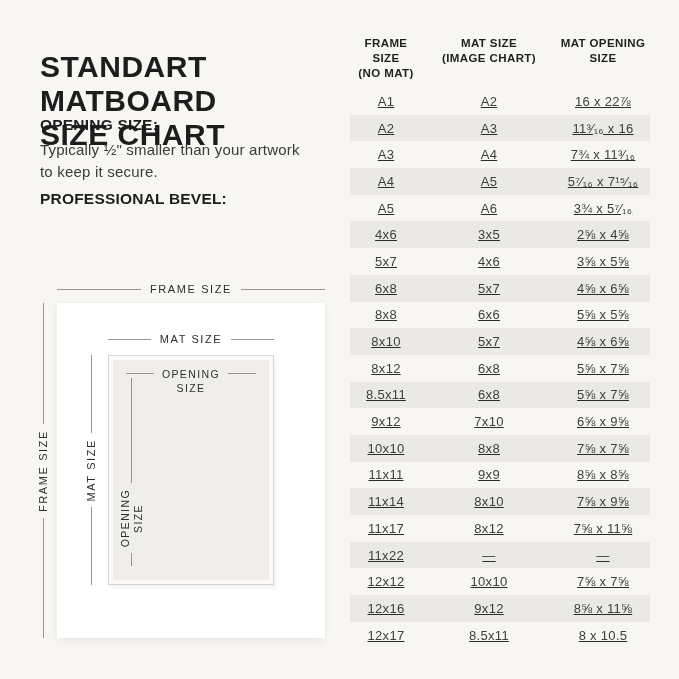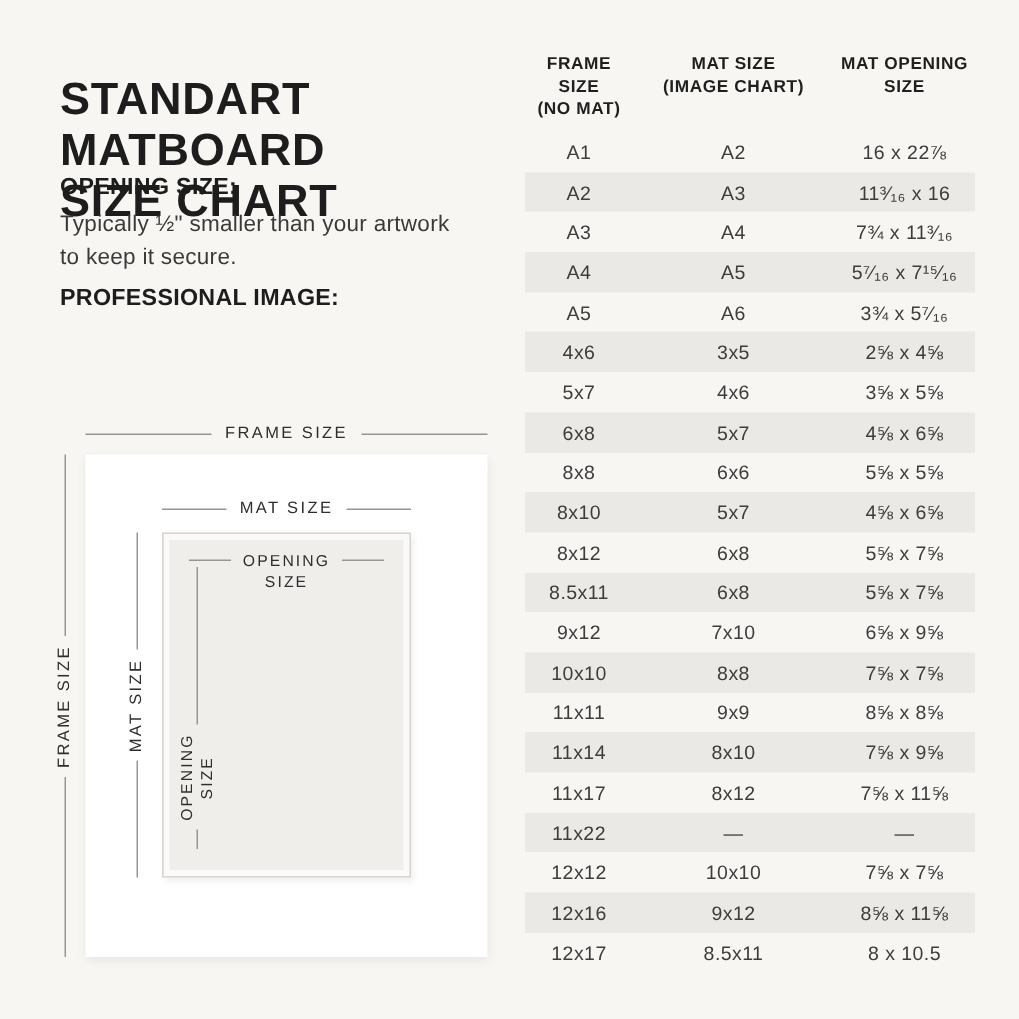--- a/index.html
+++ b/index.html
@@ -60,42 +60,42 @@
   #vg-mat{left:84px;top:355px;height:230px;width:14px;}
   #vg-opening{left:117px;top:378px;height:188px;width:28px;}
 
   
   #table-head{
     left:350px;top:36px;width:300px;display:grid;grid-template-columns:72px 134px 94px;
   }
   .thcell{text-align:center;font-size:11.5px;font-weight:700;letter-spacing:.4px;line-height:15px;color:#1f1f1f;}
   .thcell span{display:block;}
   #table-body{left:350px;top:88px;width:300px;}
-  .trow{display:grid;grid-template-columns:72px 134px 94px;height:26.7px;align-items:center;}
+  .trow{display:grid;grid-template-columns:72px 134px 94px;height:26.7px;align-items:center;text-decoration:underline;}
   .trow.shaded{background:#eae9e6;}
   .tcell{text-align:center;font-size:13px;letter-spacing:.3px;color:#3d3d3d;}
 </style>
 </head>
 <body>
 
 <h1 class="abs title">
   <span>STANDART MATBOARD</span>
   <span>SIZE CHART</span>
 </h1>
 
 <div class="abs section" id="sec-opening">
   <div class="sec-heading">OPENING SIZE:</div>
   <div class="sec-body">
     <span>Typically ½" smaller than your artwork</span>
     <span>to keep it secure.</span>
   </div>
 </div>
 
 <div class="abs section" id="sec-bevel">
-  <div class="sec-heading">PROFESSIONAL IMAGE:</div>
+  <div class="sec-heading">PROFESSIONAL BEVEL:</div>
 </div>
 
 <div class="abs hlabel-row" id="top-frame-label">
   <div class="mline"></div>
   <div class="dg-text">FRAME SIZE</div>
   <div class="mline"></div>
 </div>
 
 <div class="abs" id="frame-rect"></div>
 

